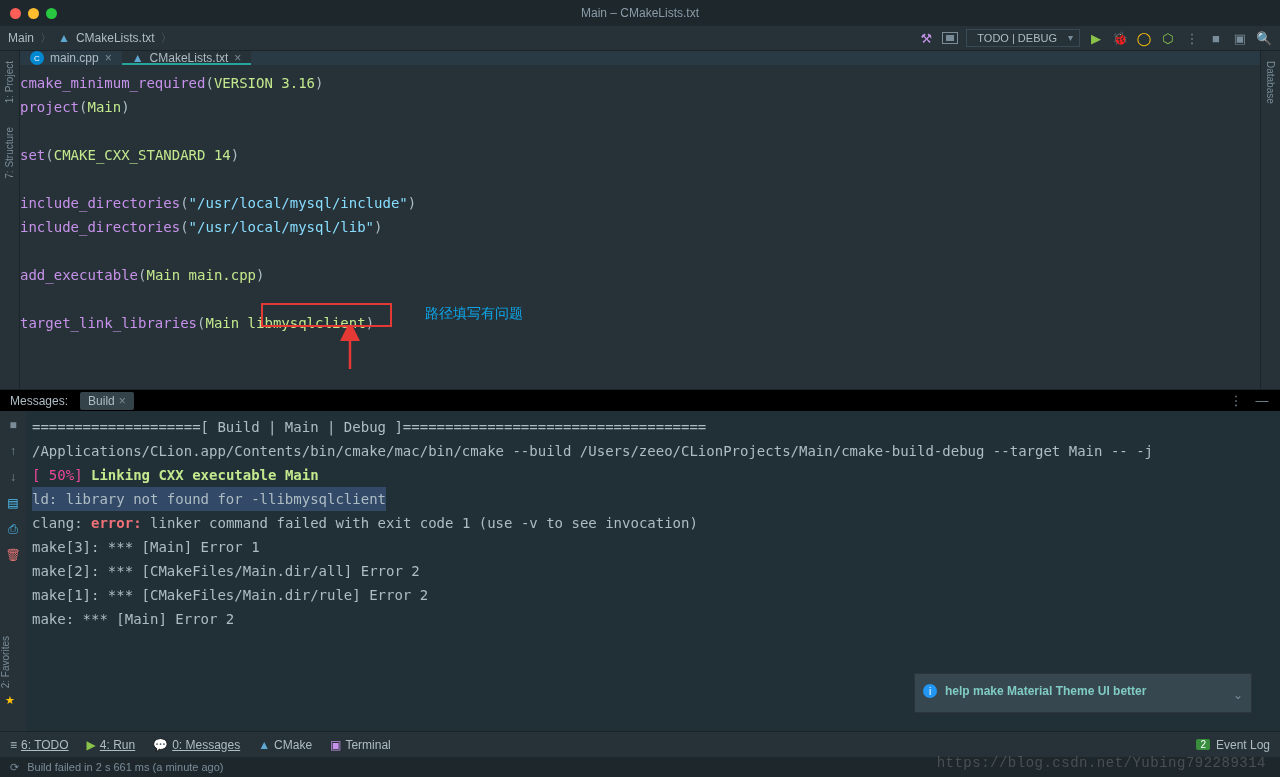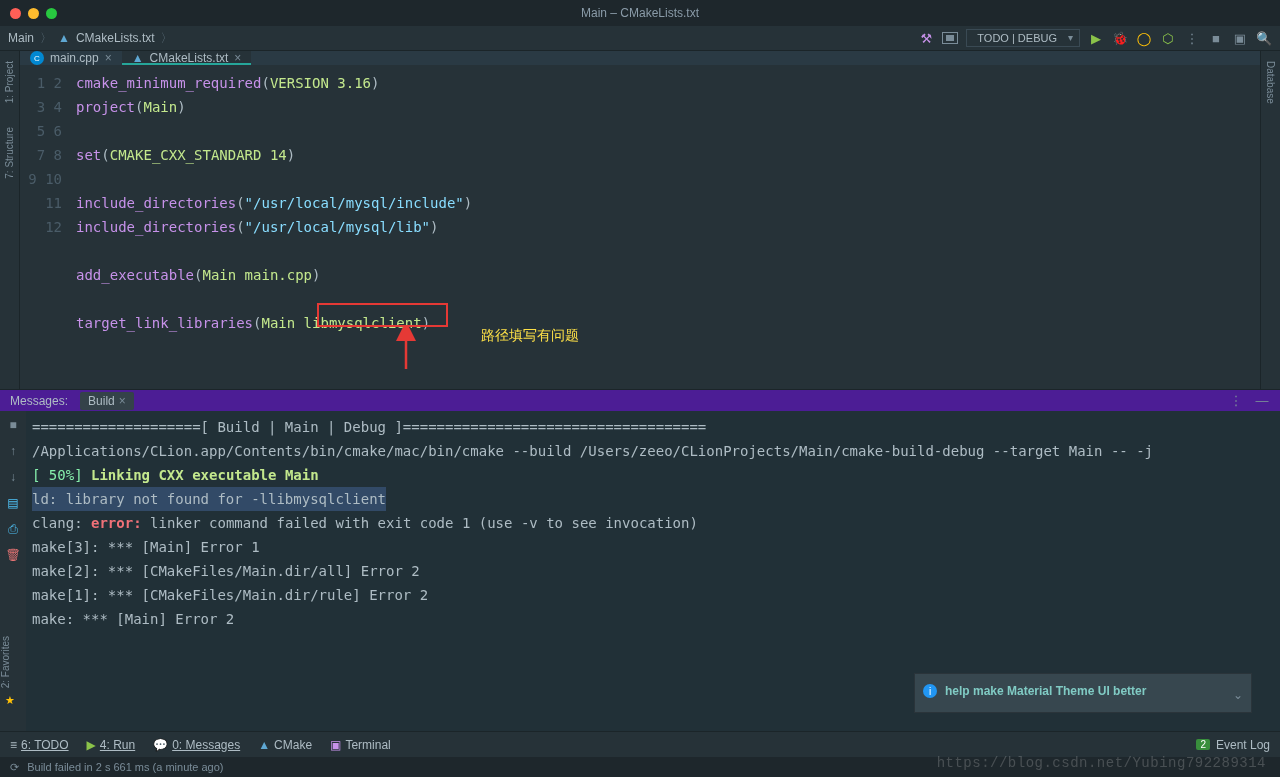--- a/index.html
+++ b/index.html
@@ -63,41 +63,41 @@
 .tab .close { color: #7a8c98; font-size: 12px; }
 .editor-body { flex: 1; display: flex; font-family: "Menlo","Consolas",monospace; font-size: 14px; position: relative; }
 .gutter { width: 56px; text-align: right; padding: 6px 14px 0 0; color: #4a5c68; line-height: 24px; }
 .code { flex: 1; padding: 6px 0 0 0; line-height: 24px; white-space: pre; position: relative; }
 .code .fn { color: #c792ea; }
 .code .str { color: #89ddff; }
 .code .id { color: #c3e88d; }
 .annot-box {
   position: absolute; border: 2px solid #e53935; pointer-events: none;
 }
-.annot-text { position: absolute; color: #fde047; font-family: sans-serif; font-size: 14px; margin-top: 22px; }
+.annot-text { position: absolute; color: #0ea5e9; font-family: sans-serif; font-size: 14px; }
 .annot-arrow { position: absolute; pointer-events: none; }
 .messages-header {
-  height: 22px; background: #4c1d95; border-top: 1px solid #1b2529;
+  height: 22px; background: #000000; border-top: 1px solid #1b2529;
   display: flex; align-items: center; padding: 0 10px; gap: 12px; font-size: 12px;
   justify-content: space-between;
 }
 .msg-tabs { display:flex; gap:12px; align-items:center; }
 .msg-tab { display: flex; align-items: center; gap: 4px; color: #aebcc4; }
 .msg-tab.active { background: #344249; padding: 2px 8px; border-radius: 2px; }
 .msg-tab .close { color: #7a8c98; }
 .messages-body { display: flex; height: 320px; background: #213037; }
 .msg-rail { width: 26px; background: #263238; display: flex; flex-direction: column; align-items: center; gap: 10px; padding-top: 6px; }
 .msg-rail .ri { width: 16px; height: 16px; color: #7a8c98; display:flex; align-items:center; justify-content:center; font-size:12px; }
 .msg-content {
   flex: 1; padding: 4px 6px;
   font-family: "Menlo","Consolas",monospace; font-size: 14px; line-height: 24px;
   color: #aebcc4; white-space: pre; overflow: hidden;
 }
 .msg-content .grn { color: #c3e88d; font-weight: bold; }
-.msg-content .ylw { color: #86efac; }
+.msg-content .ylw { color: #ec4899; }
 .msg-content .hl { background: #324a67; display: inline-block; }
 .msg-content .err { color: #f07178; font-weight: bold; }
 .notification {
   position: absolute; right: 28px; bottom: 64px;
   width: 338px; background: #37474f; border: 1px solid #2a343a;
   padding: 10px 26px 10px 30px; font-size: 12px; color: #aebcc4;
 }
 .notification .ntitle { color: #80cbc4; font-weight: bold; margin-bottom: 4px; }
 .notification .ninfo {
   position:absolute; left:8px; top:10px; width:14px; height:14px; border-radius:50%;
@@ -179,33 +179,20 @@
         <span>main.cpp</span>
         <span class="close">×</span>
       </div>
       <div class="tab active hl">
         <span style="color:#5fa8d3;">▲</span>
         <span>CMakeLists.txt</span>
         <span class="close">×</span>
       </div>
     </div>
     <div class="editor-body">
-      <div class="gutter">
-1
-2
-3
-4
-5
-6
-7
-8
-9
-10
-11
-12</div>
       <div class="code"><span class="fn">cmake_minimum_required</span>(<span class="id">VERSION 3.16</span>)
 <span class="fn">project</span>(<span class="id">Main</span>)
 
 <span class="fn">set</span>(<span class="id">CMAKE_CXX_STANDARD 14</span>)
 
 <span class="fn">include_directories</span>(<span class="str">"/usr/local/mysql/include"</span>)
 <span class="fn">include_directories</span>(<span class="str">"/usr/local/mysql/lib"</span>)
 
 <span class="fn">add_executable</span>(<span class="id">Main main.cpp</span>)
 

